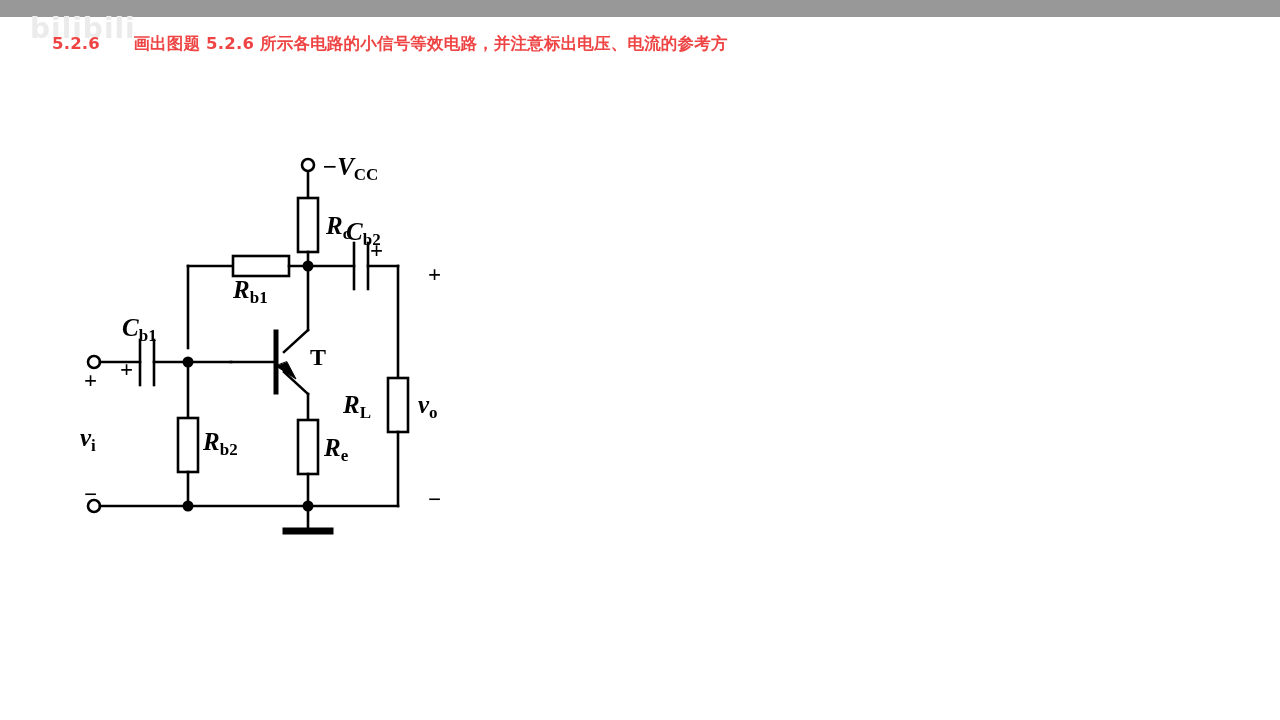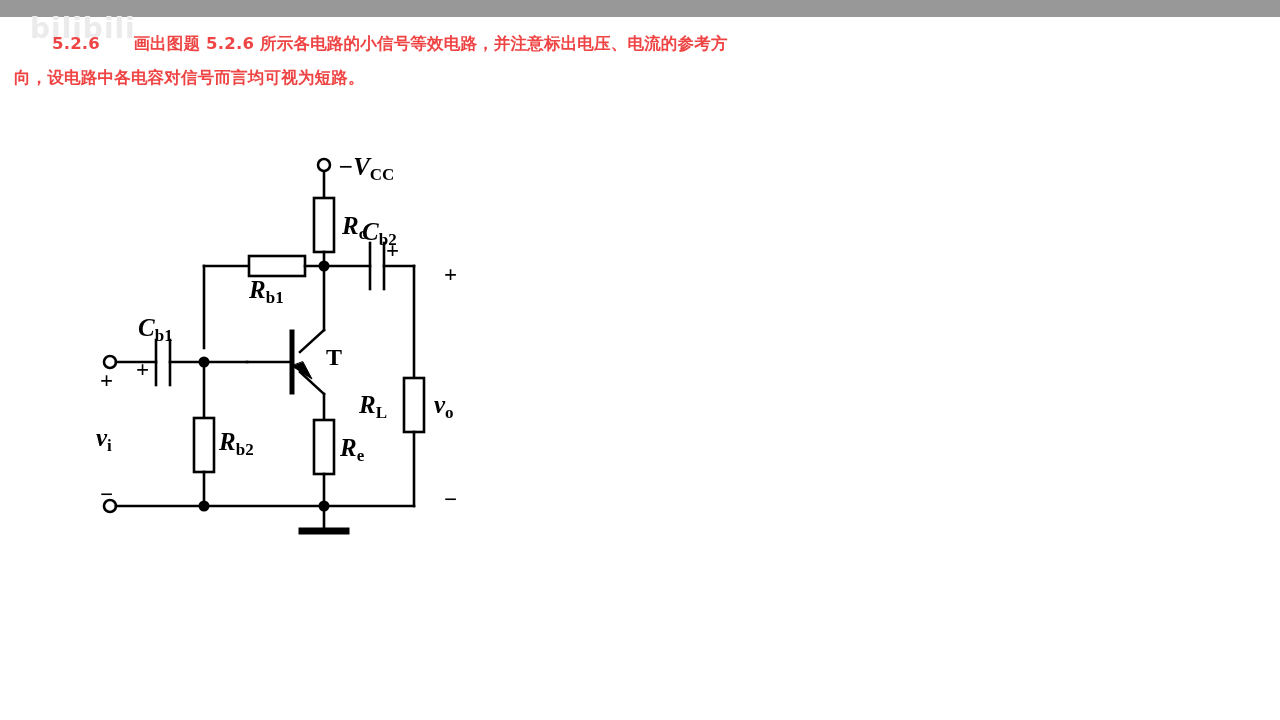--- a/index.html
+++ b/index.html
@@ -48,40 +48,39 @@
     font-family: "DejaVu Sans", "Liberation Sans", sans-serif;
     font-size: 16.5px;
     font-weight: bold;
     line-height: 34px;
     white-space: pre;
     letter-spacing: 0.2px;
   }
   .line.first { text-indent: 38px; }
   #circuit {
     position: absolute;
-    left: 64px;
+    left: 48px;
     top: 130px;
     z-index: 2;
   }
   svg text { font-family: "Liberation Serif", "DejaVu Serif", serif; }
   .lbl-italic { font-style: italic; font-weight: bold; }
   .lbl-up { font-style: normal; font-weight: bold; }
 </style>
 </head>
 <body>
 
 <div id="page">
 
   <div id="top-bar"></div>
 
   <div id="watermark">bilibili</div>
 
   <div id="problem-text">
     <div class="line first">5.2.6　　画出图题 5.2.6 所示各电路的小信号等效电路，并注意标出电压、电流的参考方</div>
-    <div class="line">向，设电路中各电容对信号而言均可视为短路。</div>
   </div>
 
   <div id="circuit">
     <svg width="420" height="420" viewBox="0 0 420 420">
       <g stroke="#000000" stroke-width="2.6" fill="none" stroke-linecap="square">
 
         <g>
           <line x1="260" y1="42" x2="260" y2="68"></line>
           <circle cx="260" cy="35" r="6" stroke-width="2.6" fill="#ffffff"></circle>
           <rect x="250" y="68" width="20" height="54" stroke-width="2.6" fill="#ffffff"></rect>

